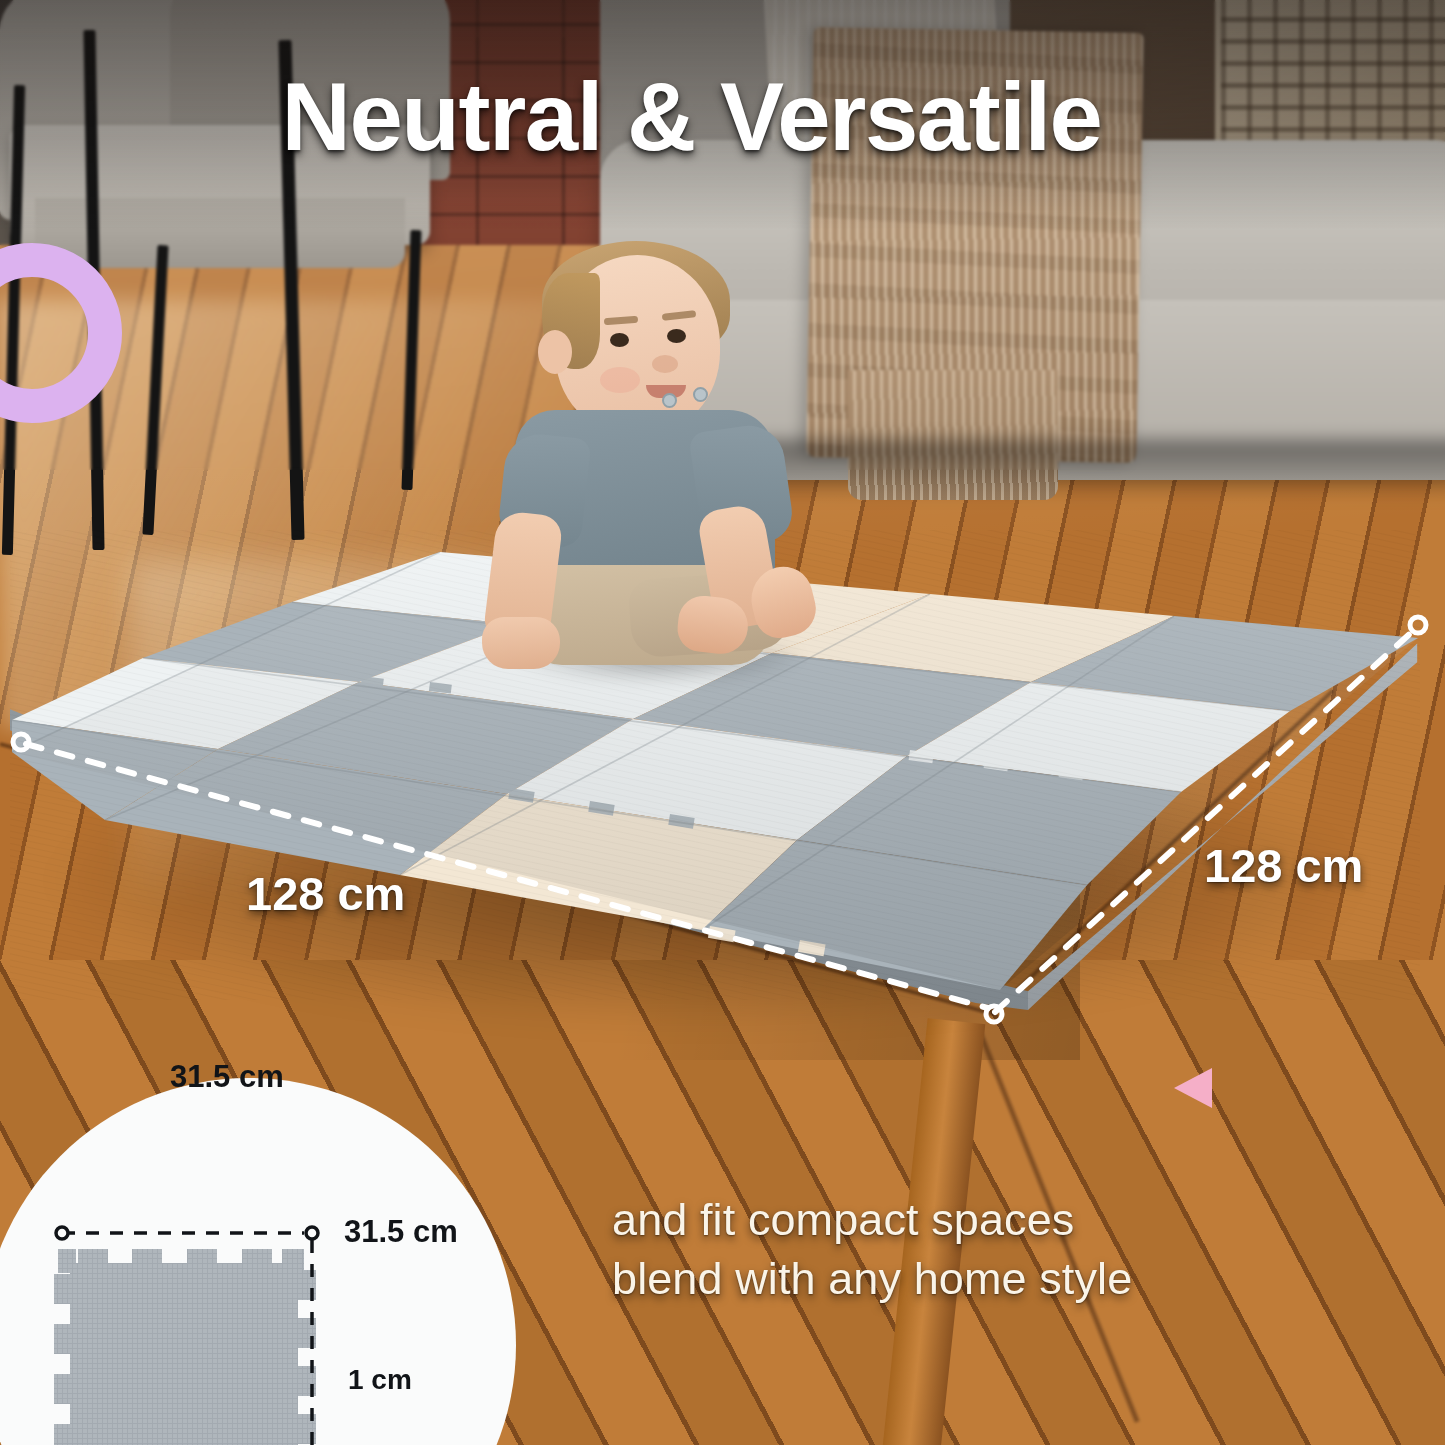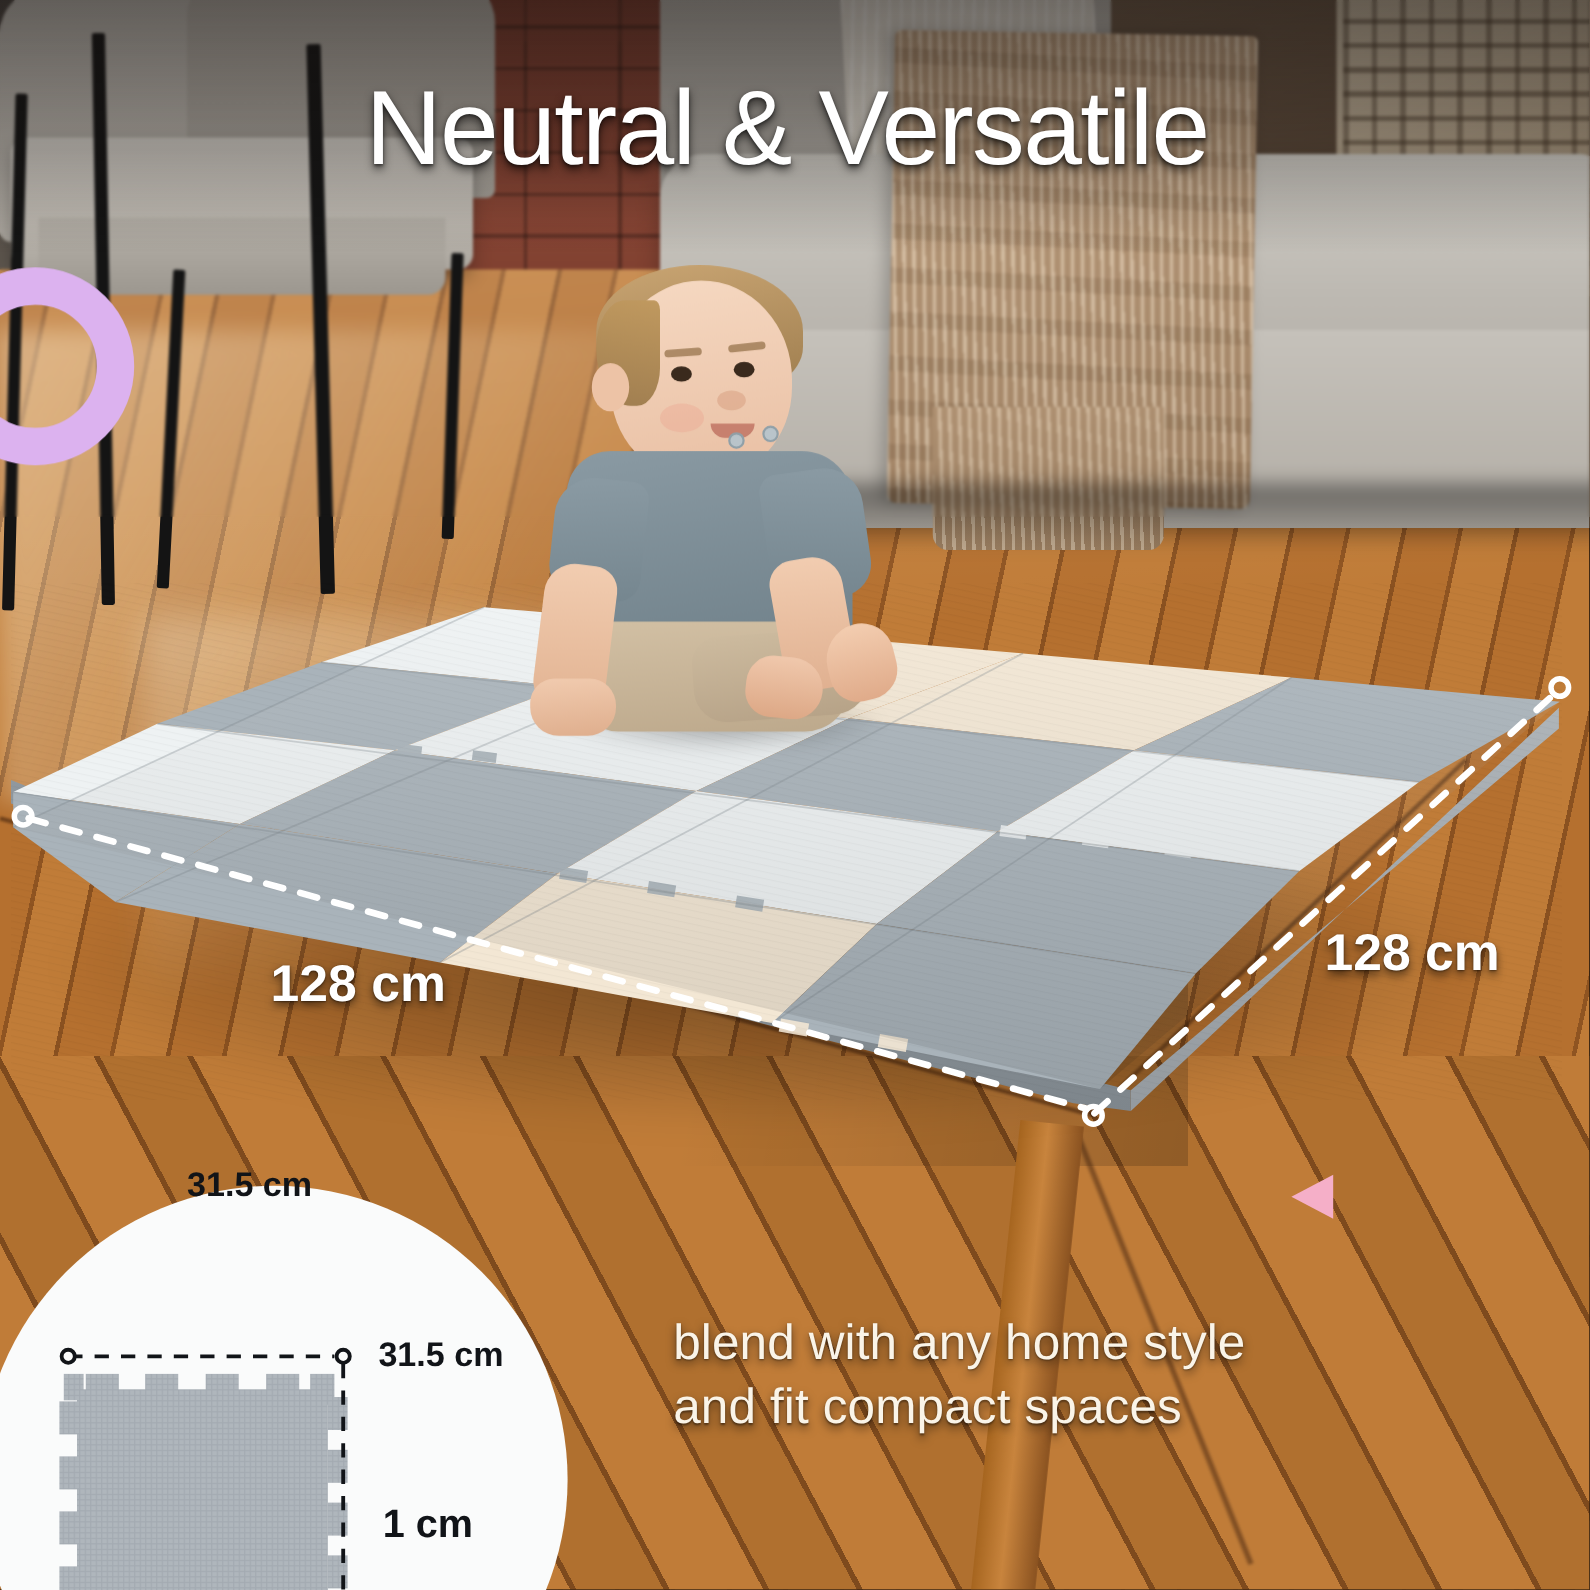--- a/index.html
+++ b/index.html
@@ -328,25 +328,24 @@
   
   .top-veil{
     position:absolute;left:0;top:0;width:1445px;height:230px;
     background:linear-gradient(180deg, rgba(20,16,14,.55) 0%, rgba(20,16,14,.28) 60%, rgba(20,16,14,0) 100%);
   }
 
   
   .title{
     position:absolute;left:0;top:62px;width:1383px;
     text-align:center;
-    font-size:96px;font-weight:normal;letter-spacing:-1.5px;
+    font-size:96px;font-weight:bold;letter-spacing:-1.5px;
     color:#ffffff;
     text-shadow:0 5px 9px rgba(0,0,0,.60), 0 2px 3px rgba(0,0,0,.5);
     white-space:nowrap;
-    margin-left:24px;
   }
 
   
   .purple-ring{
     position:absolute;left:-58px;top:243px;
     width:180px;height:180px;border-radius:50%;
     border:34px solid #DCB2EF;
   }
   .pink-tri{
     position:absolute;left:1174px;top:1068px;
@@ -374,21 +373,21 @@
     width:534px;height:534px;border-radius:50%;
     background:#FAFBFB;
     overflow:hidden;
   }
   .inset-svg{position:absolute;left:0;top:0;width:534px;height:534px;}
   .inset-label{
     position:absolute;font-weight:bold;color:#111418;white-space:nowrap;
   }
   .lbl-w{left:170px;top:1059px;font-size:31px;}
   .lbl-h{left:344px;top:1214px;font-size:31px;}
-  .lbl-t{left:348px;top:1364px;font-size:36px;}
+  .lbl-t{left:348px;top:1364px;font-size:28px;}
 
   
   .copy{
     position:absolute;left:612px;top:1191px;width:800px;
     color:#FAF4E8;
     font-size:45px;line-height:1.30;
     letter-spacing:.1px;
     text-shadow:0 4px 9px rgba(0,0,0,.55), 0 1px 2px rgba(0,0,0,.45);
   }
   .copy div{white-space:nowrap;}
@@ -618,17 +617,17 @@
         <circle cx="330" cy="452" r="6"></circle>
       </g>
     </svg>
   </div>
 
   <div class="inset-label lbl-w">31.5 cm</div>
   <div class="inset-label lbl-h">31.5 cm</div>
   <div class="inset-label lbl-t">1 cm</div>
 
   <div class="copy">
+    <div>and fit compact spaces</div>
     <div>blend with any home style</div>
-    <div>and fit compact spaces</div>
   </div>
 
 </div>
 
 </body></html>

